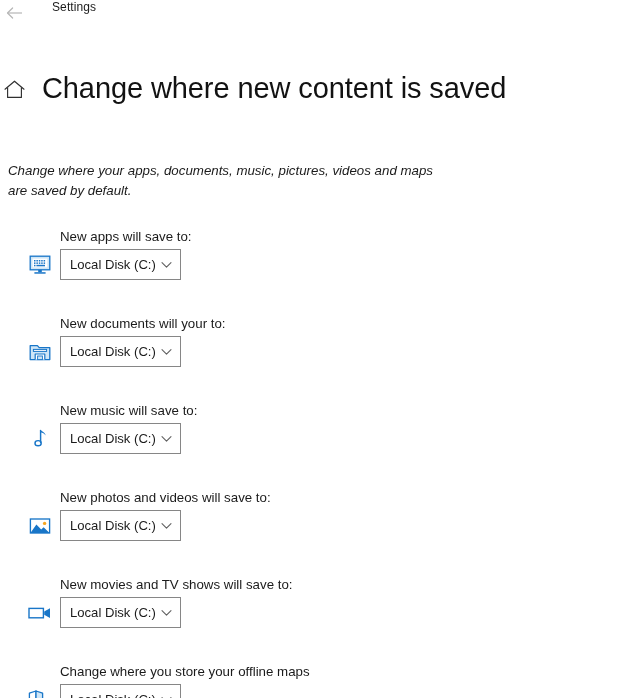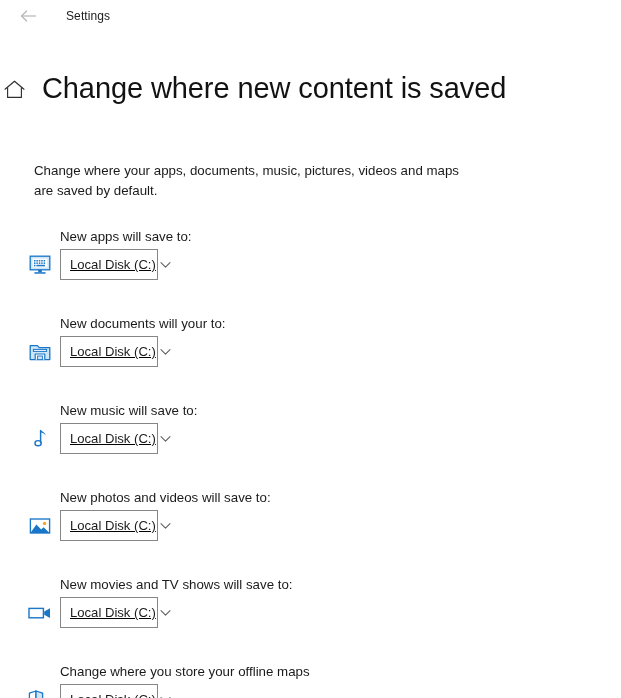--- a/index.html
+++ b/index.html
@@ -14,22 +14,22 @@
     color: #000000;
     overflow: hidden;
     position: relative;
     -webkit-font-smoothing: antialiased;
   }
 
   
   .titlebar {
     height: 32px;
     display: flex;
-    align-items: center;
-    padding-left: 14px;
+    align-items: flex-start;
+    padding-left: 0;
   }
   .back-btn {
     width: 30px;
     height: 26px;
     display: flex;
     align-items: center;
     justify-content: center;
     background: transparent;
     border: 0;
     padding: 0;
@@ -62,25 +62,26 @@
     font-weight: 300;
     color: #121212;
     margin-left: 14px;
     line-height: 1.1;
     white-space: nowrap;
     letter-spacing: -.1px;
   }
 
   
   .description {
-    margin: 36px 0 0 34px;
+    margin: 36px 0 0 8px;
     width: 446px;
     font-size: 13.3px;
     line-height: 20px;
     color: #1b1b1b;
+    font-style: italic;
   }
 
   
   .settings-list {
     margin-top: 24px;
   }
   .setting-row {
     height: 87px;
     position: relative;
   }
@@ -105,32 +106,31 @@
     height: 32px;
     margin-left: 22px;
     display: flex;
     align-items: center;
     justify-content: center;
     flex: 0 0 36px;
   }
   .row-icon svg { display: block; }
 
   .combobox {
-    width: 98px;
+    width: 121px;
     height: 31px;
     box-sizing: border-box;
     border: 1px solid #868686;
     background: #ffffff;
     margin-left: 2px;
     display: flex;
     align-items: center;
     justify-content: space-between;
     padding: 0 8px 0 9px;
     cursor: default;
-    text-decoration: underline;
   }
   .combobox-value {
     font-size: 13.1px;
     color: #1b1b1b;
     white-space: nowrap;
   }
   .chevron {
     width: 12px;
     height: 12px;
     flex: 0 0 12px;

